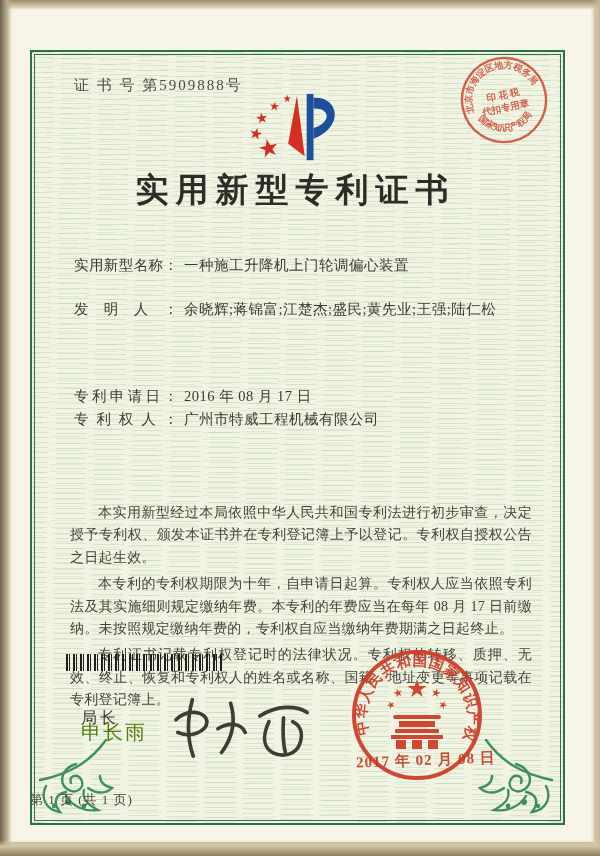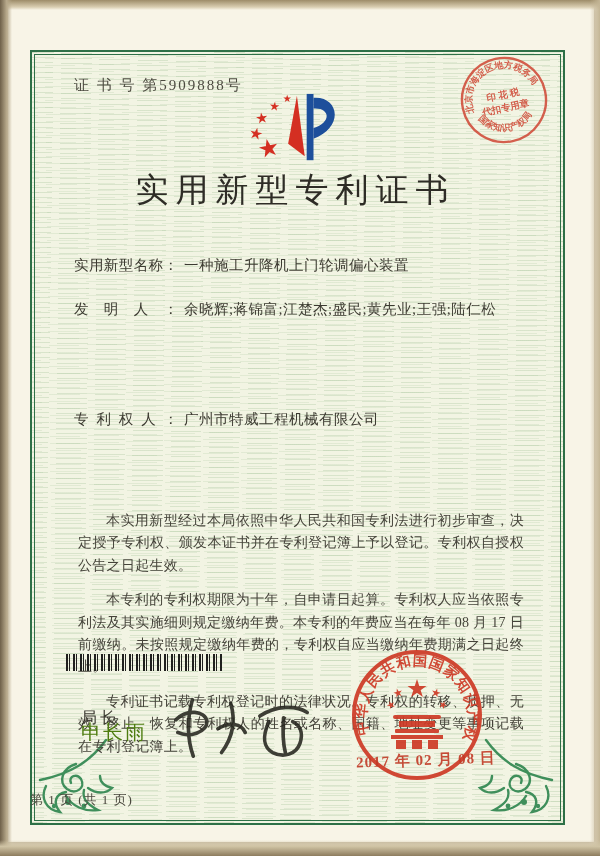--- a/index.html
+++ b/index.html
@@ -24,27 +24,27 @@
   .frame{position:absolute;left:30px;top:50px;width:531px;height:771px;
     border:2.5px solid #2e7047;background:#f2f4e3;
     background-image:
       repeating-linear-gradient(1.5deg, rgba(140,180,130,.25) 0 .8px, rgba(0,0,0,0) .8px 5px),
       repeating-linear-gradient(-1.5deg, rgba(140,180,130,.16) 0 .8px, rgba(0,0,0,0) .8px 7px);}
   .frame::after{content:"";position:absolute;inset:2px;border:1px solid #2e7047;}
   
   .cert-no{position:absolute;left:74px;top:76px;font-size:15px;letter-spacing:2px;color:#4c4a40;}
   .logo{position:absolute;left:244px;top:90px;width:100px;height:78px;}
   .title{position:absolute;left:30px;top:168px;width:531px;text-align:center;
-    font-size:33px;font-weight:400;letter-spacing:7px;color:#2e2c26;}
+    font-size:33px;font-weight:700;letter-spacing:7px;color:#2e2c26;}
   .row{position:absolute;left:74px;width:470px;font-size:14.5px;color:#3c3a31;white-space:nowrap;}
   .lab{display:inline-block;width:104px;text-align:justify;text-align-last:justify;}
   .val{margin-left:6px;letter-spacing:.5px;}
   .bodytext{position:absolute;left:66px;top:498px;width:470px;font-size:14px;
     line-height:22.4px;color:#45433a;text-align:justify;letter-spacing:.3px;}
-  .bodytext p{margin:12px;text-indent:2em;}
+  .bodytext p{margin:4px;text-indent:2em;}
   .barcode{position:absolute;left:66px;top:654px;width:157px;height:17px;background:
     repeating-linear-gradient(90deg,#20201e 0 2px,rgba(0,0,0,0) 2px 3px,#20201e 3px 4px,
       rgba(0,0,0,0) 4px 7px,#20201e 7px 9px,rgba(0,0,0,0) 9px 10px,#20201e 10px 11px,rgba(0,0,0,0) 11px 14px);}
   .signer-title{position:absolute;left:81px;top:708px;font-size:16px;color:#37352d;letter-spacing:3px;}
   .signer-name{position:absolute;left:81px;top:719px;font-size:20px;color:#4d7c0f;letter-spacing:2px;}
   .signature{position:absolute;left:165px;top:688px;width:155px;height:78px;}
   .seal{position:absolute;left:349px;top:647px;width:136px;height:136px;opacity:.92;}
   .seal-date{position:absolute;left:356px;top:751px;font-size:15px;color:#c23a26;
     letter-spacing:1px;transform:rotate(-2deg);font-weight:700;opacity:.9;}
   .tax-stamp{position:absolute;left:458px;top:54px;width:92px;height:92px;
@@ -114,20 +114,23 @@
   </svg>
 
   <div class="title">实用新型专利证书</div>
 
   <div class="row" style="top:256px">
     <span class="lab">实用新型名称：</span><span class="val">一种施工升降机上门轮调偏心装置</span>
   </div>
   <div class="row" style="top:300px">
     <span class="lab">发明人：</span><span class="val">余晓辉;蒋锦富;江楚杰;盛民;黄先业;王强;陆仁松</span>
   </div>
+  <div class="row" style="top:387px">
+    <span class="lab">专利申请日：</span><span class="val">2016 年 08 月 17 日</span>
+  </div>
   <div class="row" style="top:410px">
     <span class="lab">专利权人：</span><span class="val">广州市特威工程机械有限公司</span>
   </div>
 
   <div class="bodytext">
     <p>本实用新型经过本局依照中华人民共和国专利法进行初步审查，决定授予专利权、颁发本证书并在专利登记簿上予以登记。专利权自授权公告之日起生效。</p>
     <p>本专利的专利权期限为十年，自申请日起算。专利权人应当依照专利法及其实施细则规定缴纳年费。本专利的年费应当在每年 08 月 17 日前缴纳。未按照规定缴纳年费的，专利权自应当缴纳年费期满之日起终止。</p>
     <p>专利证书记载专利权登记时的法律状况。专利权的转移、质押、无效、终止、恢复和专利权人的姓名或名称、国籍、地址变更等事项记载在专利登记簿上。</p>
   </div>
 

